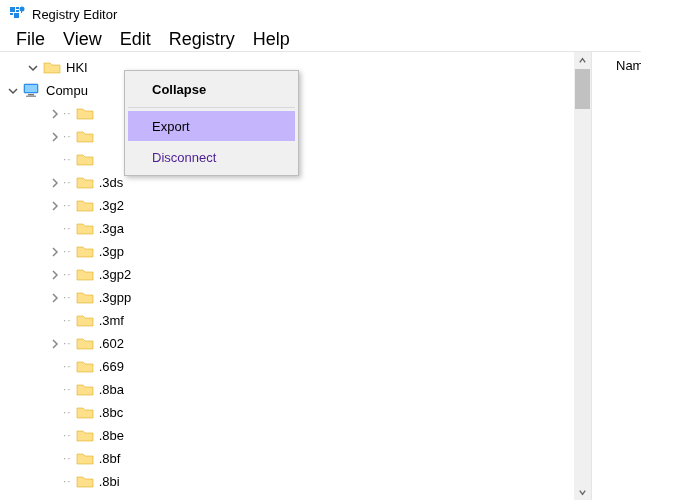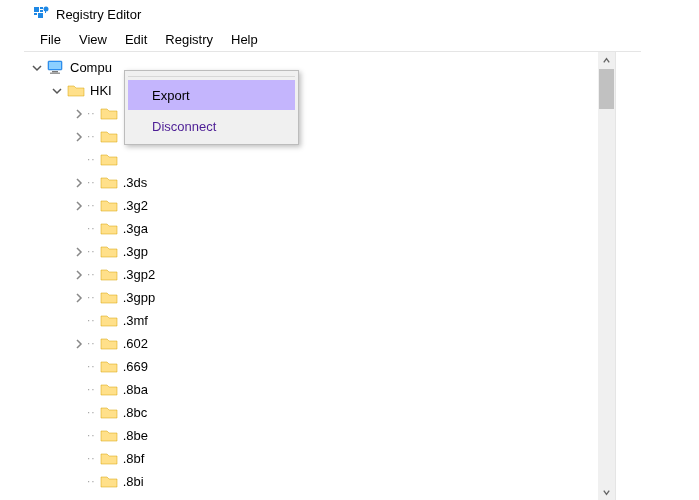--- a/index.html
+++ b/index.html
@@ -1,22 +1,22 @@
 <!DOCTYPE html>
 <html><head>
 <meta charset="utf-8">
 <style>
   * { box-sizing: border-box; }
   html, body { margin: 0; padding: 0; font-family: "Segoe UI", Tahoma, sans-serif; font-size: 13px; color: #000; }
-  .window { width: 641px; height: 500px; background: #fff; position: relative; overflow: hidden; padding-left: 24px; }
+  .window { width: 641px; height: 500px; background: #fff; position: relative; overflow: hidden; }
   .titlebar { display: flex; align-items: center; padding: 4px 8px; height: 28px; }
   .titlebar .icon-wrap { width: 18px; height: 18px; margin-right: 6px; display: flex; align-items: center; justify-content: center; }
   .titlebar .title { font-size: 13px; }
   .menubar { display: flex; align-items: center; padding: 2px 8px; height: 23px; gap: 2px; }
-  .menubar .menuitem { padding: 2px 8px; font-size: 13px; cursor: default; }
+  .menubar .menuitem { padding: 2px 8px; font-size: 18px; cursor: default; }
   .body { display: flex; height: calc(500px - 28px - 23px); border-top: 1px solid #e5e5e5; }
   .pane { position: relative; }
   .tree-pane { width: 592px; border-right: 1px solid #e5e5e5; overflow: hidden; position: relative; }
   .tree { padding: 4px 0 0 4px; }
   .node { display: flex; align-items: center; height: 23px; position: relative; }
   .exp { width: 13px; height: 13px; display: flex; align-items: center; justify-content: center; font-size: 10px; color: #666; margin-right: 2px; cursor: default; }
   .exp.none { color: transparent; }
   .dots { font-size: 10px; color: #999; letter-spacing: 1px; margin: 0 2px 0 0; }
   .folder-icon { width: 18px; height: 15px; margin: 0 5px 0 2px; }
   .computer-icon { width: 18px; height: 15px; margin: 0 5px 0 2px; }
@@ -64,51 +64,51 @@
     <span class="menuitem">Edit</span>
     <span class="menuitem">Registry</span>
     <span class="menuitem">Help</span>
   </div>
 
   <div class="body">
 
     <div class="pane tree-pane">
       <div class="tree">
 
+        <div class="node indent1">
+          <span class="exp">
+            <svg viewBox="0 0 10 10" width="10" height="10">
+                <path d="M1 3 L5 7 L9 3" fill="none" stroke="#555" stroke-width="1.5"></path>
+              </svg>
+          </span>
+          <span class="folder-icon">
+            <svg viewBox="0 0 18 15">
+                <path d="M1 3 L1 13 L17 13 L17 5 L9 5 L7 3 Z" fill="#ffe08a" stroke="#d4a000" stroke-width="0.5"></path>
+              </svg>
+          </span>
+          <span class="label">HKI</span>
+        </div>
+
         <div class="node indent0">
           <span class="exp">
             <svg viewBox="0 0 10 10" width="10" height="10">
                 <path d="M1 3 L5 7 L9 3" fill="none" stroke="#555" stroke-width="1.5"></path>
               </svg>
           </span>
           <span class="computer-icon">
             <svg viewBox="0 0 18 15">
                 <rect x="1" y="1" width="14" height="9" rx="1" fill="#3399ff" stroke="#1a6fbf" stroke-width="0.5"></rect>
                 <rect x="2" y="2" width="12" height="7" fill="#8cd0ff"></rect>
                 <rect x="5" y="11" width="6" height="1.5" fill="#777"></rect>
                 <rect x="3" y="12.5" width="10" height="1.5" fill="#999"></rect>
               </svg>
           </span>
           <span class="label">Compu</span>
         </div>
 
-        <div class="node indent1">
-          <span class="exp">
-            <svg viewBox="0 0 10 10" width="10" height="10">
-                <path d="M1 3 L5 7 L9 3" fill="none" stroke="#555" stroke-width="1.5"></path>
-              </svg>
-          </span>
-          <span class="folder-icon">
-            <svg viewBox="0 0 18 15">
-                <path d="M1 3 L1 13 L17 13 L17 5 L9 5 L7 3 Z" fill="#ffe08a" stroke="#d4a000" stroke-width="0.5"></path>
-              </svg>
-          </span>
-          <span class="label">HKI</span>
-        </div>
-
         <div id="tree-items">
             <div class="node indent2">
               <span class="exp">
                 <svg viewBox="0 0 10 10" width="10" height="10">
                   <path d="M3 1 L7 5 L3 9" fill="none" stroke="#888" stroke-width="1.5"></path>
                 </svg>
               </span>
               <span class="dots">··</span>
               <span class="folder-icon"><svg viewBox="0 0 18 15">
                   <path d="M1 3 L1 13 L17 13 L17 5 L9 5 L7 3 Z" fill="#ffe08a" stroke="#d4a000" stroke-width="0.5"></path>
@@ -290,18 +290,19 @@
       </div>
     </div>
 
     <div class="pane name-pane">
       <div class="name-header">Name</div>
     </div>
 
   </div>
 
   <div class="context-menu">
+    <div class="ctx-item bold">Collapse</div>
     <div class="ctx-sep"></div>
     <div class="ctx-item hover">Export</div>
     <div class="ctx-item disabled">Disconnect</div>
   </div>
 
 </div>
 
 </body></html>

